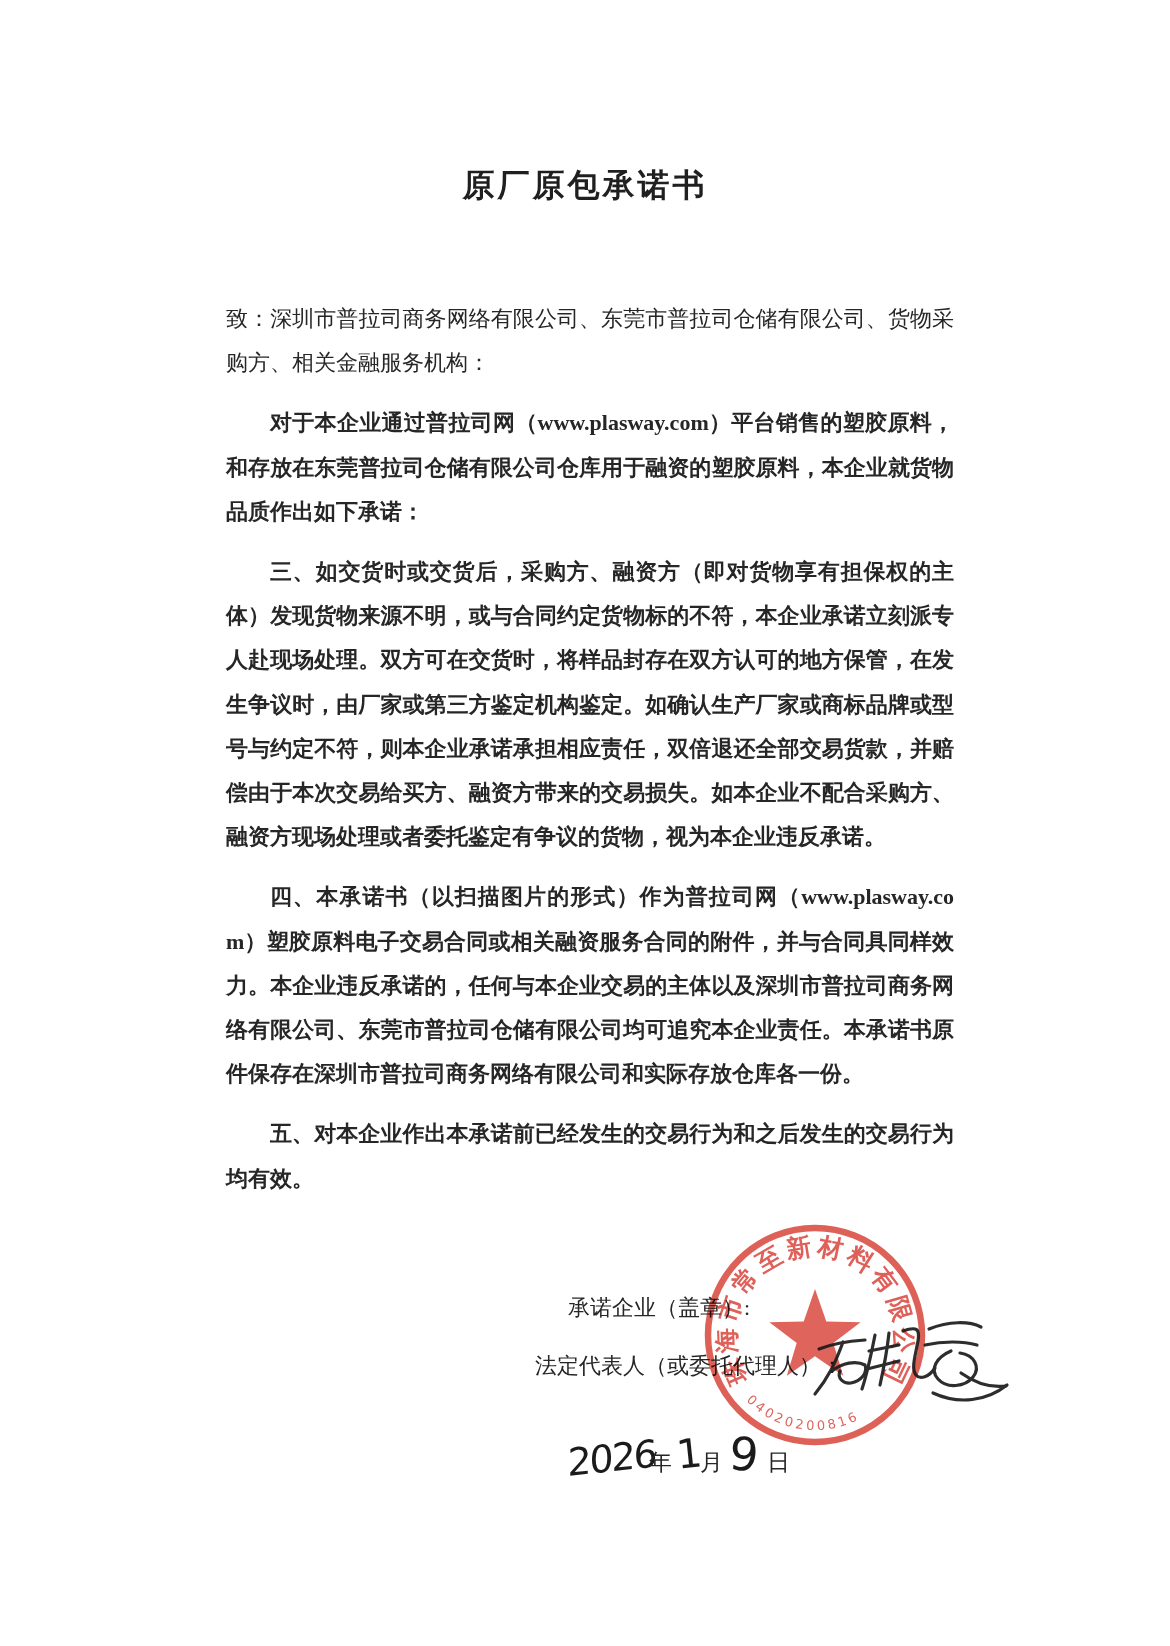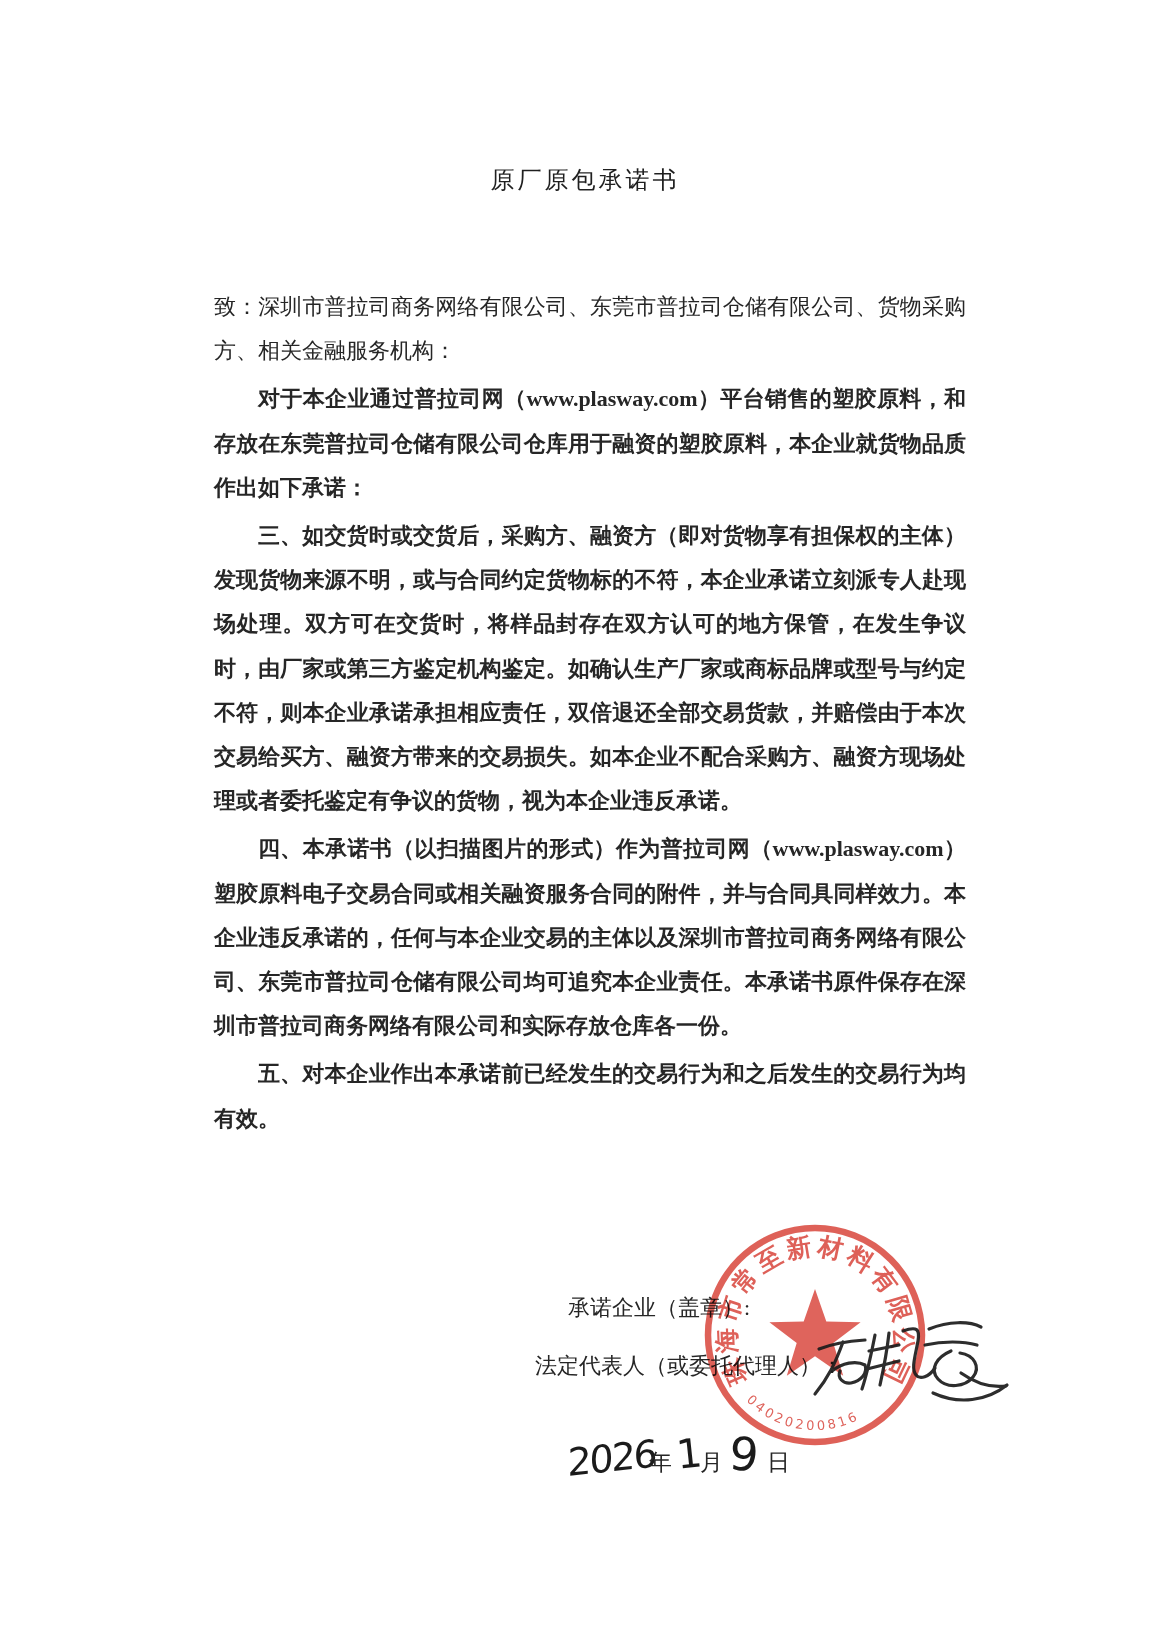--- a/index.html
+++ b/index.html
@@ -1,23 +1,23 @@
 <!DOCTYPE html>
 <html><head>
 <meta charset="utf-8">
 <style>
   html,body{margin:0;padding:0;}
   body{width:1170px;height:1646px;background:#e9e9e9;font-family:"Liberation Serif","DejaVu Serif",serif;}
   .page{position:relative;width:1170px;height:1646px;background:#ffffff;overflow:hidden;}
   .doc-title{position:absolute;top:164px;left:0;width:1170px;text-align:center;
-    font-size:24px;letter-spacing:3px;color:#1f1f1f;font-weight:normal;}
+    font-size:32px;letter-spacing:3px;color:#1f1f1f;font-weight:bold;}
   .body-text{position:absolute;left:210px;top:281px;width:760px;
     font-size:22px;line-height:44.2px;color:#262626;text-align:justify;
     word-break:break-all;}
-  .body-text p{margin:4px;padding:0;}
+  .body-text p{margin:16px;padding:0;}
   .body-text p.ind{text-indent:2em;font-weight:bold;}
   .sig-label{position:absolute;font-size:22px;color:#262626;white-space:nowrap;}
   .lbl-company{left:568px;top:1261px;margin-top:32px;}
   .lbl-rep{left:508px;top:1351px;margin-left:27px;}
   .stamp-svg{position:absolute;left:699px;top:1219px;mix-blend-mode:multiply;opacity:.93;}
   .sign-svg{position:absolute;left:805px;top:1315px;}
   .date-svg{position:absolute;left:545px;top:1408px;}
   .hand{font-family:"DejaVu Sans",sans-serif;fill:#1b1b1b;}
   .printed{font-family:"Liberation Serif","DejaVu Serif",serif;fill:#262626;font-size:23px;}
   .seal-name{font-family:"Liberation Serif","DejaVu Serif",serif;font-weight:bold;

